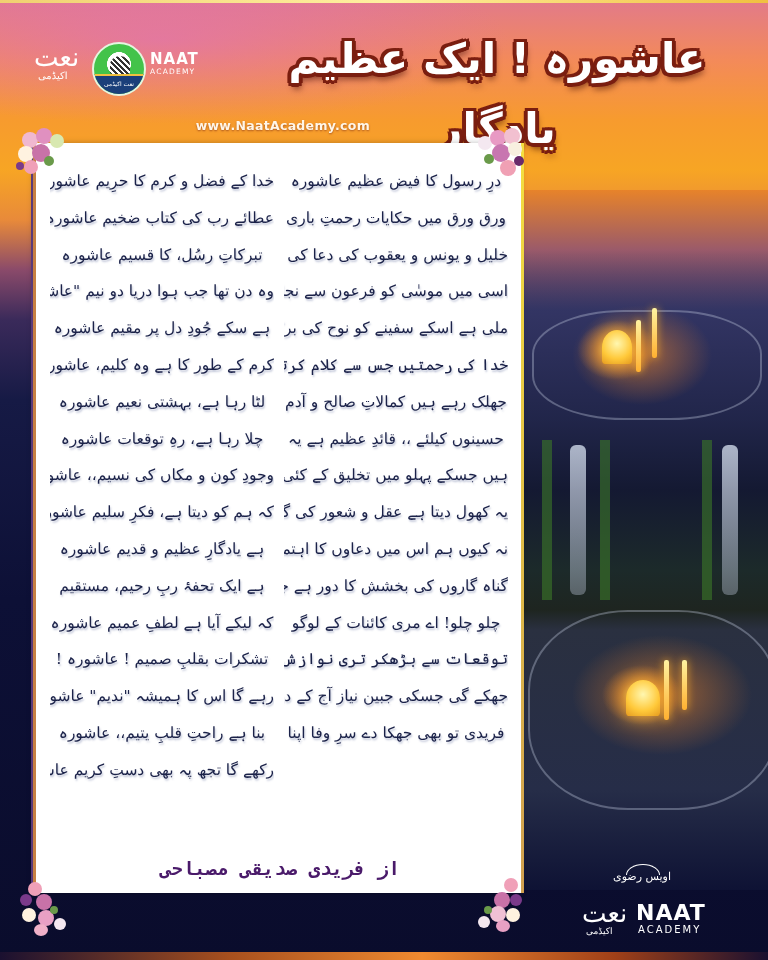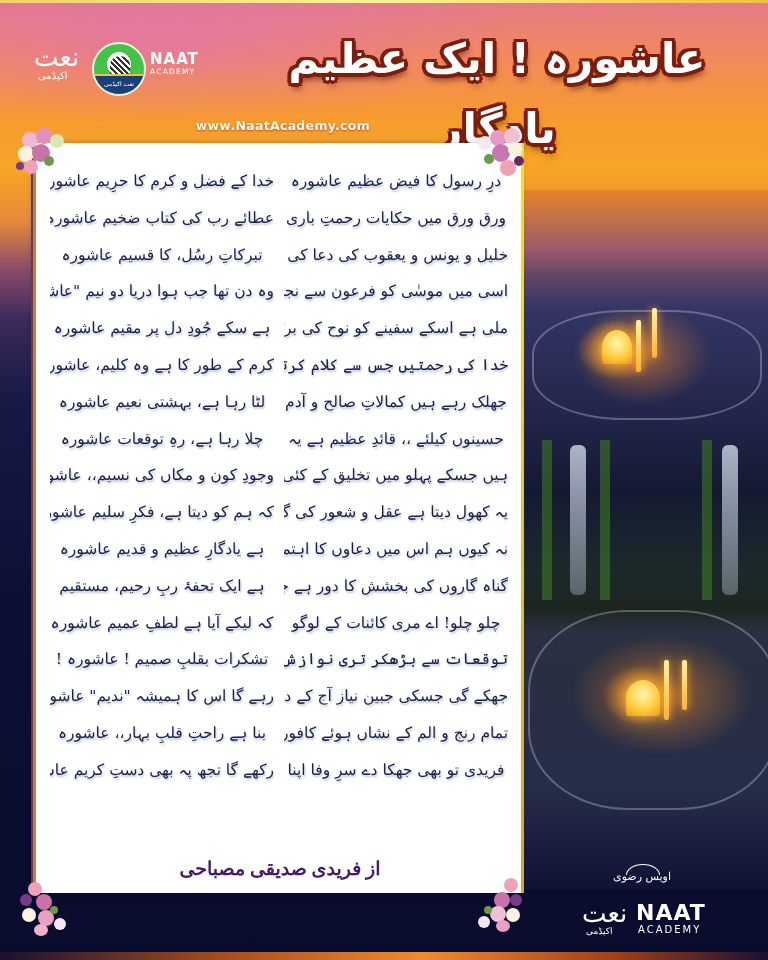--- a/index.html
+++ b/index.html
@@ -73,21 +73,21 @@
     font-size: 15.5px;
     text-shadow: 1px 2px 2px rgba(120,130,170,0.45);
   }
   .col.right { left: 248px; }
   .col.left  { left: 14px; }
   .col .line {
     height: 36.8px; line-height: 36.8px; white-space: nowrap; overflow: hidden;
   }
   .poet {
     position: absolute; left: 0; width: 488px; top: 714px; text-align: center; direction: rtl;
-    font-family: Liberation Serif, serif; font-weight: bold; font-size: 19px;
+    font-family: Liberation Mono, monospace; font-weight: bold; font-size: 19px;
     color: #4a1a6a;
   }
   
   .flower {
     position: absolute; width: 58px; height: 58px;
   }
   .flower span {
     position: absolute; border-radius: 50%;
   }
   
@@ -210,40 +210,39 @@
     <div class="line">خدا کی رحمتیں جس سے کلام کرتی ہیں</div>
     <div class="line">جھلک رہے ہیں کمالاتِ صالح و آدم</div>
     <div class="line">حسینوں کیلئے ،، قائدِ عظیم ہے یہ</div>
     <div class="line">ہیں جسکے پہلو میں تخلیق کے کئی گلشن</div>
     <div class="line">یہ کھول دیتا ہے عقل و شعور کی گرہیں</div>
     <div class="line">نہ کیوں ہم اس میں دعاوں کا اہتمام کریں</div>
     <div class="line">گناہ گاروں کی بخشش کا دور ہے جاری</div>
     <div class="line">چلو چلو! اے مری کائنات کے لوگو</div>
     <div class="line">توقعات سے بڑھکر تری نوازش ہے</div>
     <div class="line">جھکے گی جسکی جبین نیاز آج کے دن</div>
-    <div class="line">تمام رنج و الم کے نشاں ہوئے کافور</div>
     <div class="line">فریدی تو بھی جھکا دے سرِ وفا اپنا</div>
   </div>
   <div class="col left">
     <div class="line">خدا کے فضل و کرم کا حرِیم عاشورہ</div>
     <div class="line">عطائے رب کی کتاب ضخیم عاشورہ</div>
     <div class="line">تبرکاتِ رسُل، کا قسیم عاشورہ</div>
     <div class="line">وہ دن تھا جب ہوا دریا دو نیم "عاشورہ"</div>
     <div class="line">ہے سکے جُودِ دل پر مقیم عاشورہ</div>
     <div class="line">کرم کے طور کا ہے وہ کلیم، عاشورہ</div>
     <div class="line">لٹا رہا ہے، بہشتی نعیم عاشورہ</div>
     <div class="line">چلا رہا ہے، رہِ توقعات عاشورہ</div>
     <div class="line">وجودِ کون و مکاں کی نسیم،، عاشورہ</div>
     <div class="line">کہ ہم کو دیتا ہے، فکرِ سلیم عاشورہ</div>
     <div class="line">ہے یادگارِ عظیم و قدیم عاشورہ</div>
     <div class="line">ہے ایک تحفۂ ربِ رحیم، مستقیم</div>
     <div class="line">کہ لیکے آیا ہے لطفِ عمیم عاشورہ</div>
     <div class="line">تشکرات بقلبِ صمیم ! عاشورہ !</div>
     <div class="line">رہے گا اس کا ہمیشہ "ندیم" عاشورہ</div>
-    <div class="line">بنا ہے راحتِ قلبِ بہار،، عاشورہ</div>
+    <div class="line">بنا ہے راحتِ قلبِ یتیم،، عاشورہ</div>
     <div class="line">رکھے گا تجھ پہ بھی دستِ کریم عاشورہ</div>
   </div>
   <div class="poet">از فریدی صدیقی مصباحی</div>
 </div>
 
 <div class="flower" style="left:14px; top:126px;">
   <span style="left:8px; top:6px; width:16px; height:16px; background:#f0b8d0;"></span>
   <span style="left:22px; top:2px; width:16px; height:16px; background:#e090c0;"></span>
   <span style="left:36px; top:8px; width:14px; height:14px; background:#d8e8b0;"></span>
   <span style="left:4px; top:20px; width:16px; height:16px; background:#fff2e0;"></span>

